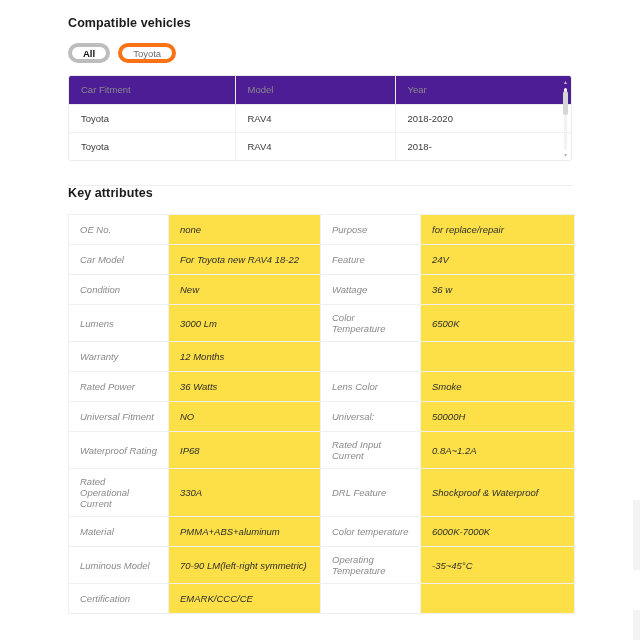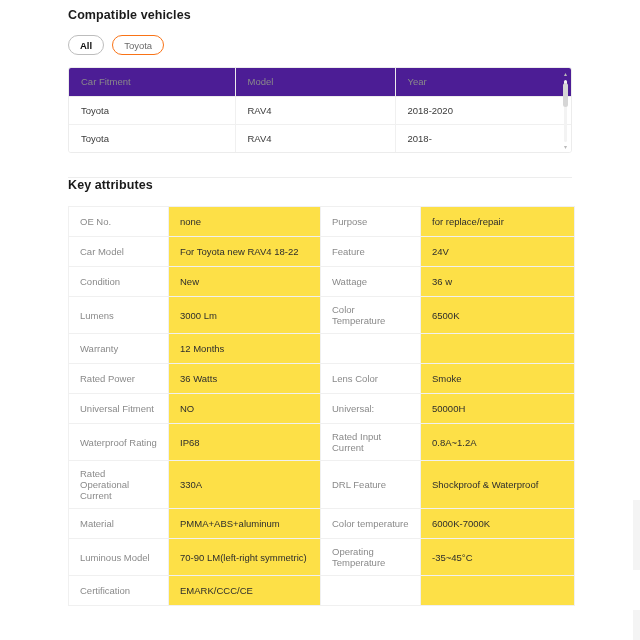--- a/index.html
+++ b/index.html
@@ -18,30 +18,30 @@
     padding: 0 68px;
     overflow: hidden;
   }
   h2.section-title {
     font-size: 12.5px;
     font-weight: bold;
     color: #1b1b1b;
     margin: 0;
     letter-spacing: 0.1px;
   }
-  .sec-compat-title { padding-top: 8px; }
+  .sec-compat-title { padding-top: 16px; }
 
   
   .chips {
     display: flex;
     gap: 8px;
     margin-top: 13px;
   }
   .chip {
-    border: 1px solid #f97316;
+    border: 4px solid #f97316;
     border-radius: 14px;
     height: 20px;
     min-width: 34px;
     padding: 0 11px;
     display: flex;
     align-items: center;
     justify-content: center;
     font-size: 9.5px;
     color: #6a6a6a;
     background: #ffffff;
@@ -141,20 +141,21 @@
     width: 504px;
     table-layout: fixed;
     border: 1px solid #ececec;
   }
   table.keyattr td {
     font-size: 9.5px;
     border: 1px solid #f0f0f0;
     padding: 7px 11px;
     vertical-align: middle;
     height: 30px;
+    font-style: italic;
   }
   table.keyattr td.k {
     color: #8a8a8a;
     background: #ffffff;
   }
   table.keyattr td.v {
     color: #2d2d2d;
     background: #fde047;
   }
   .ka-k1 { width: 100px; }

